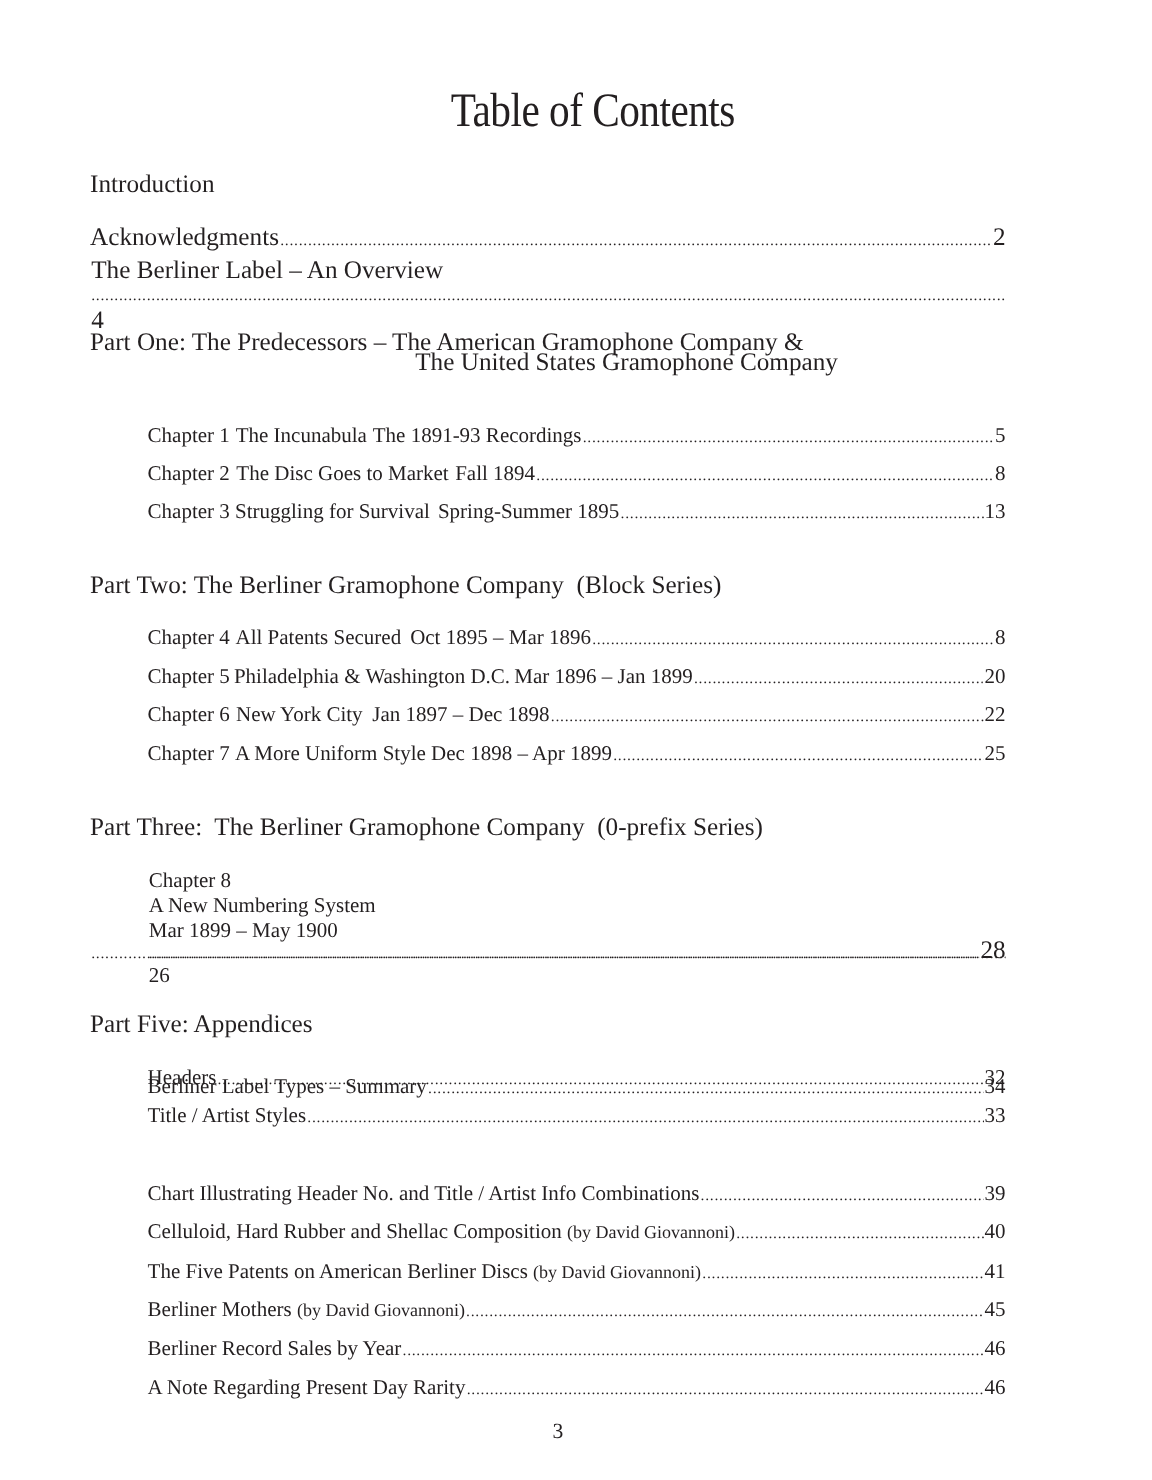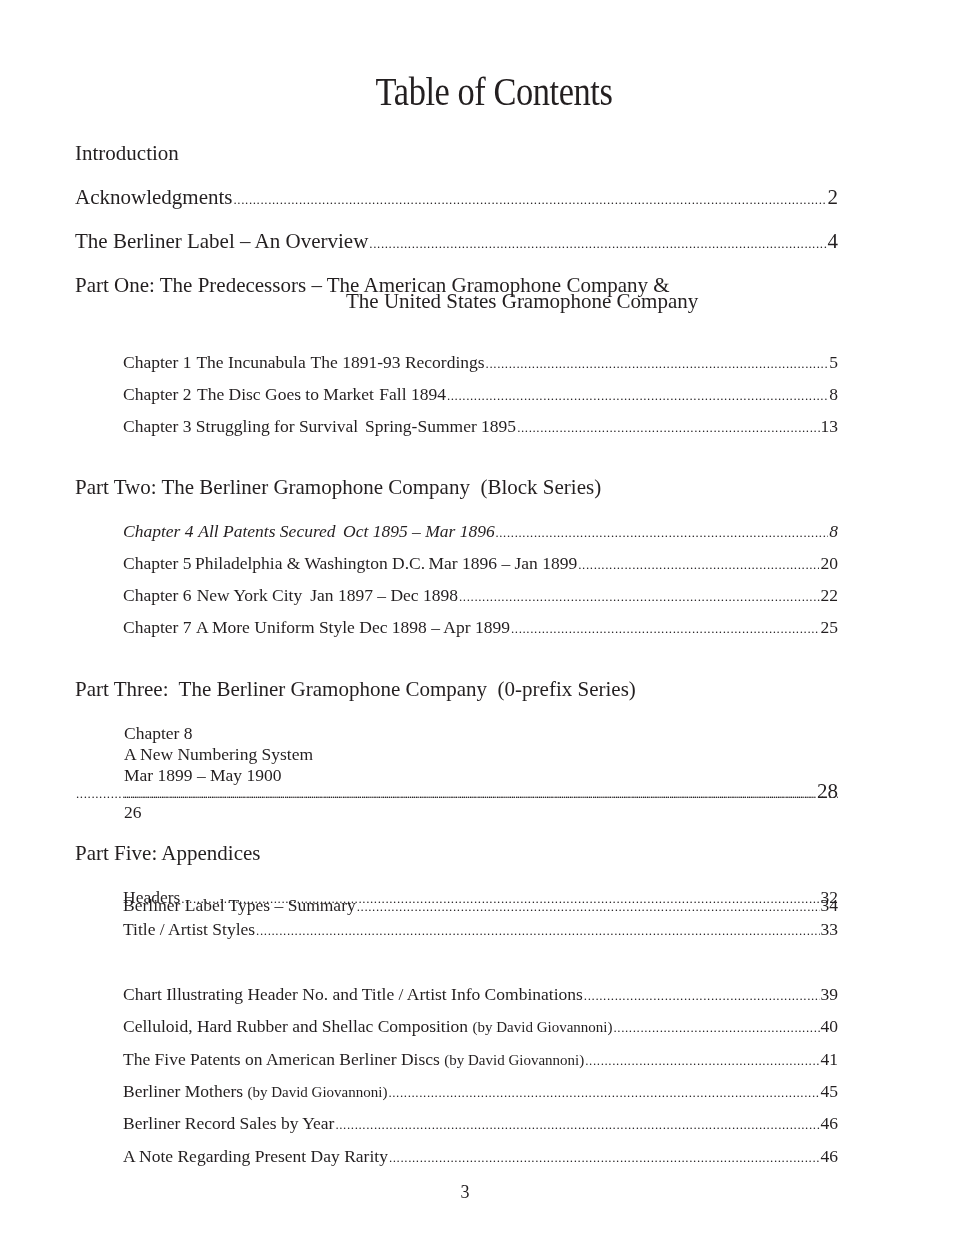--- a/index.html
+++ b/index.html
@@ -44,21 +44,21 @@
 <div class="title">Table of Contents</div>
 
 <div class="row top" style="top:141px;">
   <span class="lbl">Introduction</span>
 </div>
 <div class="row top" style="top:185px;">
   <span class="lbl">Acknowledgments</span>
   <span class="dots"></span>
   <span class="pg">2</span>
 </div>
-<div class="row top" style="top:229px;">
+<div class="row top" style="top:213px;flex-direction:column;">
   <span class="lbl">The Berliner Label – An Overview</span>
   <span class="dots"></span>
   <span class="pg">4</span>
 </div>
 
 <div class="row top" style="top:273px;">
   <span class="lbl">Part One: The Predecessors – The American Gramophone Company &amp;</span>
 </div>
 <div class="line2" style="top:289px;">The United States Gramophone Company</div>
 
@@ -86,21 +86,21 @@
   <span class="lbl">Struggling for Survival</span>
     <span class="gap2"></span>
   <span class="lbl">Spring-Summer 1895</span>
   <span class="dots"></span>
   <span class="pg">13</span>
 </div>
 
 <div class="row top" style="top:475px; white-space:pre;">
   <span class="lbl" style="white-space:pre;">Part Two: The Berliner Gramophone Company  (Block Series)</span>
 </div>
-<div class="row sub" style="top:521px;font-style:italic;">
+<div class="row sub" style="top:521px;">
   <span class="lbl">Chapter 4</span>
     <span class="gap"></span>
   <span class="lbl">All Patents Secured</span>
     <span class="gap2"></span>
   <span class="lbl">Oct 1895 – Mar 1896</span>
   <span class="dots"></span>
   <span class="pg">8</span>
 </div>
 <div class="row sub" style="top:553px;">
   <span class="lbl">Chapter 5</span>

